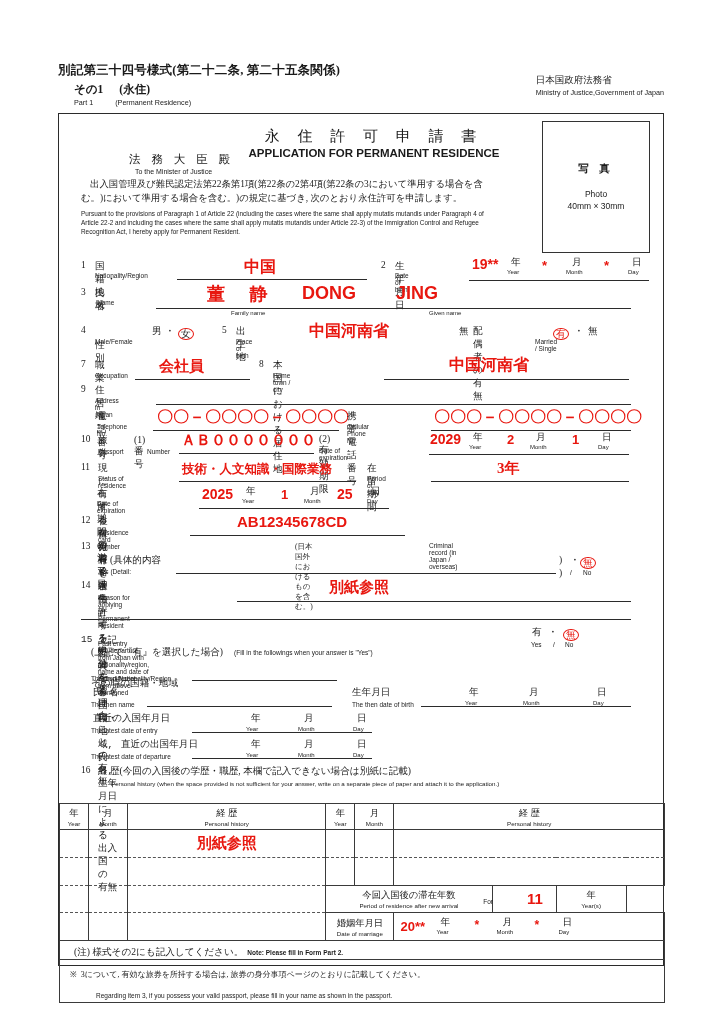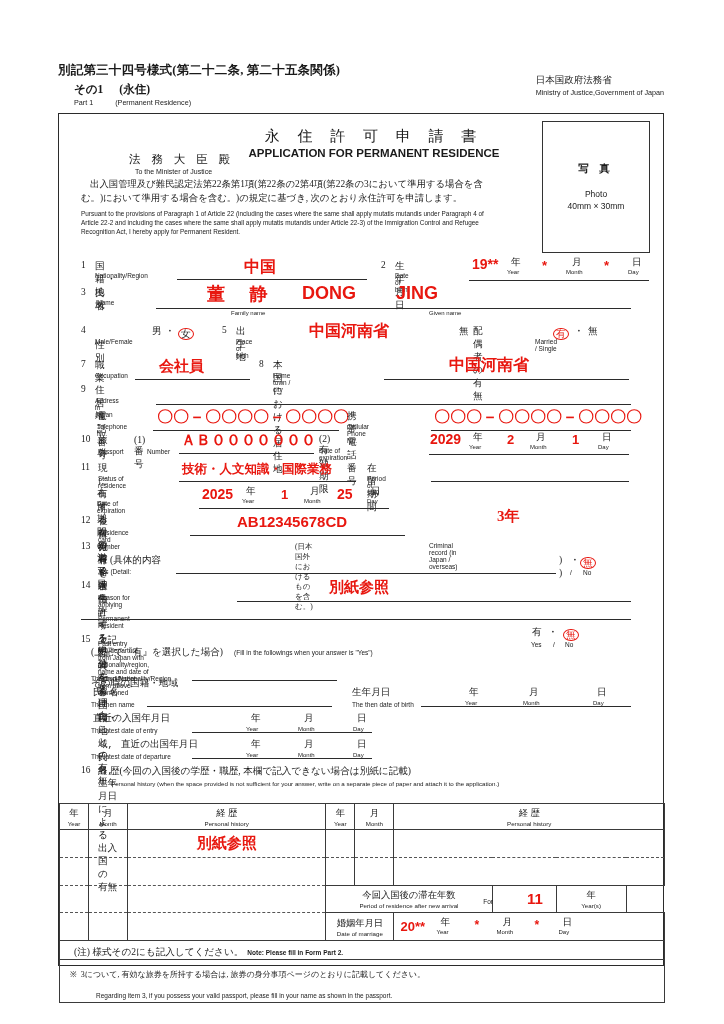--- a/index.html
+++ b/index.html
@@ -270,21 +270,21 @@
       <span class="lbl-ja abs" style="left:17px; top:0;">現に有する在留資格</span>
       <span class="lbl-en abs" style="left:17px; top:13px;">Status of residence</span>
     </div>
     <div class="ansj abs" style="left:123px; top:347px; font-size:12.5px;">技術・人文知識・国際業務</div>
     <div class="rule" style="left:120px; top:367px; width:177px;"></div>
 
     <div class="abs" style="left:308px; top:348px;">
       <span class="lbl-ja abs" style="left:0; top:0;">在留期間</span>
       <span class="lbl-en abs" style="left:0; top:13px;">Period of stay</span>
     </div>
-    <div class="ansj abs" style="left:438px; top:345px; font-size:15px;margin-top:48px;">3年</div>
+    <div class="ansj abs" style="left:438px; top:345px; font-size:15px;">3年</div>
     <div class="rule" style="left:372px; top:367px; width:198px;"></div>
 
     <div class="abs" style="left:38px; top:373px;">
       <span class="lbl-ja abs" style="left:0; top:0;">在留期間の満了日</span>
       <span class="lbl-en abs" style="left:0; top:13px;">Date of expiration</span>
     </div>
     <div class="ans abs" style="left:143px; top:372px; font-size:14px;">2025</div>
     <div class="lbl-ja abs" style="left:187px; top:371px;">年</div>
     <div class="lbl-en-s abs" style="left:183px; top:384px;">Year</div>
     <div class="ans abs" style="left:222px; top:373px; font-size:13px;">1</div>
@@ -325,21 +325,21 @@
       <span class="num abs" style="left:0; top:0;">14</span>
       <span class="lbl-ja abs" style="left:17px; top:0;">永住許可を申請する理由</span>
       <span class="lbl-en abs" style="left:17px; top:14px;">Reason for applying for Permanent Resident</span>
     </div>
     <div class="ansj abs" style="left:270px; top:464px; font-size:15px;">別紙参照</div>
     <div class="rule" style="left:178px; top:487px; width:394px;"></div>
 
     <div class="rule" style="left:22px; top:505px; width:550px; border-bottom-width:1.1px;"></div>
 
     <div class="abs" style="left:22px; top:512px;">
-      <span class="num abs" style="left:0; top:8px;">15</span>
+      <span class="num abs" style="left:0; top:8px;font-family:Liberation Mono, monospace;">15</span>
       <span class="lbl-ja abs" style="left:17px; top:8px;font-family:Liberation Mono, monospace;">上記と異なる国籍・地域, 氏名, 生年月日による出入国の有無</span>
       <span class="lbl-en abs" style="left:17px; top:14px;">Past entry into/departure from Japan with nationality/region, name and date of birth different from above-mentioned</span>
     </div>
     <div class="lbl-ja abs" style="left:473px; top:512px;">有</div>
     <div class="lbl-ja abs" style="left:489px; top:512px;">・</div>
     <div class="abs" style="left:504px; top:510px;">
       <span class="circ lbl-ja" style="color:#e8170f; font-size:9.6px;">無</span>
     </div>
     <div class="lbl-en abs" style="left:472px; top:527px;">Yes</div>
     <div class="lbl-en abs" style="left:494px; top:527px;">/</div>

